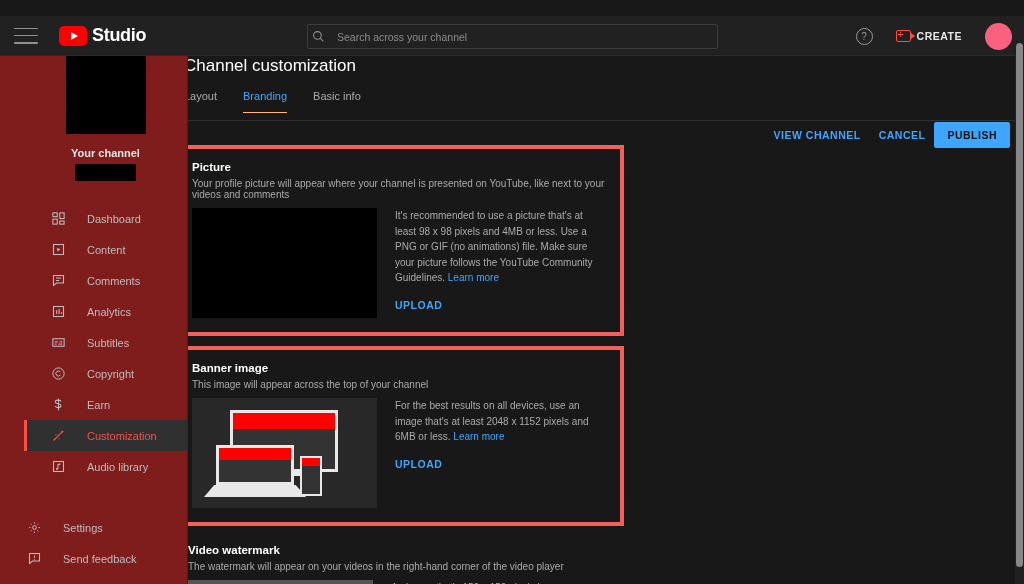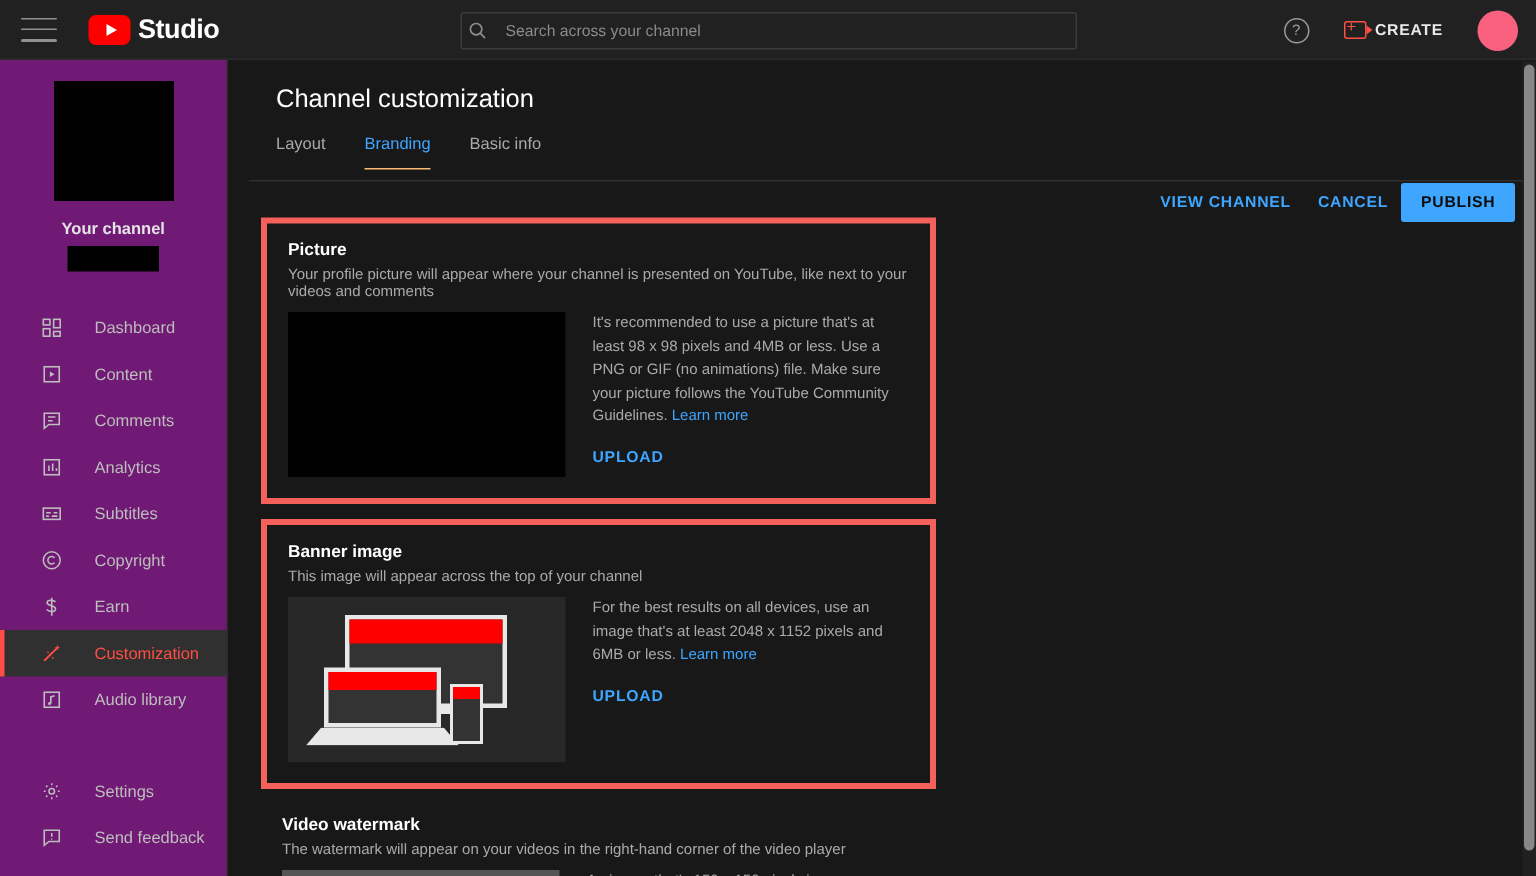--- a/index.html
+++ b/index.html
@@ -6,21 +6,21 @@
   html, body {
     width: 1024px; height: 584px;
     background: #181818;
     font-family: "Liberation Sans", sans-serif;
     overflow: hidden;
   }
   body { position: relative; color: #fff; }
 
   
   .topbar {
-    position: absolute; top: 0; left: 0; width: 1024px; height: 40px;
+    position: absolute; top: 16px; left: 0; width: 1024px; height: 40px;
     background: #212121; display: flex; align-items: center;
     border-bottom: 1px solid #2b2b2b; z-index: 20;
   }
   .hamburger { width: 24px; height: 16px; margin-left: 14px; cursor: pointer;
                display: flex; flex-direction: column; justify-content: space-between; }
   .hamburger span { display: block; height: 1.5px; background: #909090; border-radius: 1px; }
   .brand { display: flex; align-items: center; margin-left: 21px; cursor: pointer; }
   .yt-logo { width: 28px; height: 20px; background: #ff0000; border-radius: 5px;
              display: flex; align-items: center; justify-content: center; }
   .yt-logo .tri { width: 0; height: 0; border-left: 7px solid #fff;
@@ -51,22 +51,22 @@
               position: relative; }
   .cam-icon:after { content: ''; position: absolute; right: -5px; top: 1.5px;
                     width: 0; height: 0; border-left: 4px solid #ff4e45;
                     border-top: 3.5px solid transparent; border-bottom: 3.5px solid transparent; }
   .cam-icon:before { content: '+'; position: absolute; left: 1px; top: -3.5px;
                      font-size: 11px; color: #ff4e45; line-height: 12px; }
   .avatar-top { width: 27px; height: 27px; border-radius: 50%; background: #f9617f; cursor: pointer; }
 
   
   .sidebar {
-    position: absolute; left: 0; top: 40px; width: 152px; height: 544px;
-    background: #701a75; border-right: 1px solid #2b2b2b; z-index: 10;
+    position: absolute; left: 0; top: 40px; width: 188px; height: 544px;
+    background: #7f1d1d; border-right: 1px solid #2b2b2b; z-index: 10; padding-left: 24px;
   }
   .channel-block { padding-top: 14px; display: flex; flex-direction: column; align-items: center; }
   .channel-avatar { width: 80px; height: 80px; background: #000; }
   .channel-label { font-size: 11px; font-weight: bold; color: #e4e4e4; margin-top: 13px; }
   .channel-name-redacted { width: 61px; height: 17px; background: #000; margin-top: 5px; }
   .nav { margin-top: 22px; }
   .nav-item { display: flex; align-items: center; height: 31px; padding-left: 22px;
               cursor: pointer; border-left: 3px solid transparent; }
   .nav-item.active { background: #303030; border-left: 3px solid #ff4e45; }
   .nav-icon { width: 18px; height: 18px; display: flex; align-items: center;

